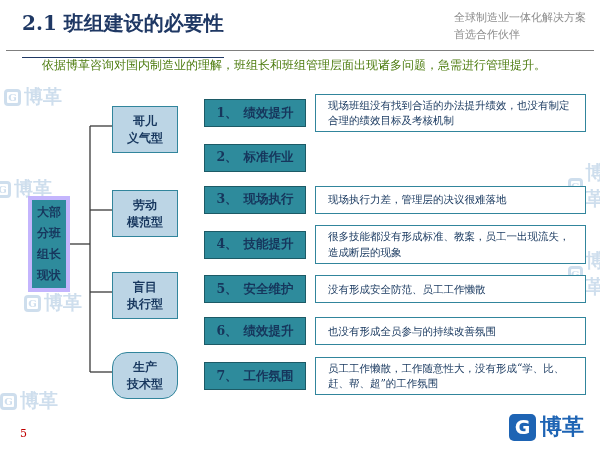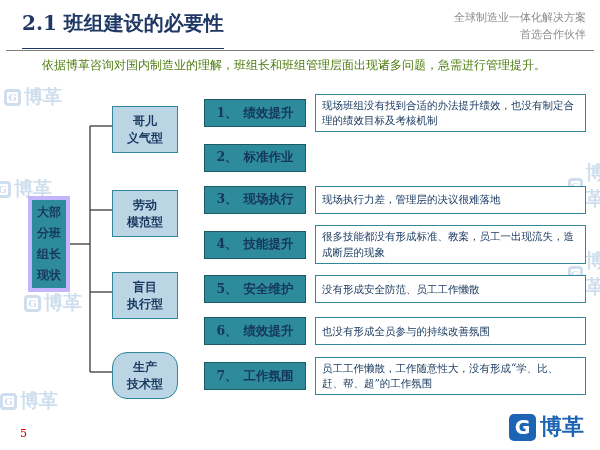--- a/index.html
+++ b/index.html
@@ -13,26 +13,26 @@
     margin: 0 auto;
   }
 
   
   .title {
     position: absolute; left: 22px; top: 10px;
     font-family: "DejaVu Serif", serif;
     font-size: 20px; font-weight: bold;
     color: #1F3864;
     border-bottom: 1.5px solid #1F3864;
-    padding-bottom: 11px;
+    padding-bottom: 20px;
     display: inline-block;
   }
   .tagline {
     position: absolute; right: 14px; top: 9px;
-    text-align: right;
+    text-align: left;
     font-size: 11px; color: #8C8C8C; line-height: 1.55;
     font-family: "DejaVu Serif", serif;
   }
   .rule {
     position: absolute; top: 50px; left: 6px; right: 6px;
     border-top: 1px solid #7f7f7f;
   }
 
   
   .intro {
@@ -87,21 +87,21 @@
     color: #16365C; font-weight: bold; font-size: 12.5px;
     display: flex; align-items: center; justify-content: center; gap: 6px;
     font-family: "DejaVu Serif", serif;
   }
   .issue-desc {
     flex: 1; min-height: 28px;
     background: #ffffff;
     border: 1.4px solid #31859C;
     color: #17375E;
     font-size: 10.5px; line-height: 1.45;
-    padding: 3px 6px;
+    padding: 3px 12px;
     display: flex; align-items: center;
     font-family: "DejaVu Serif", serif;
   }
 
   
   .watermark {
     position: absolute;
     color: #9FBEDC; opacity: 0.5;
     font-size: 19px; font-weight: bold;
     display: flex; align-items: center; gap: 3px;

